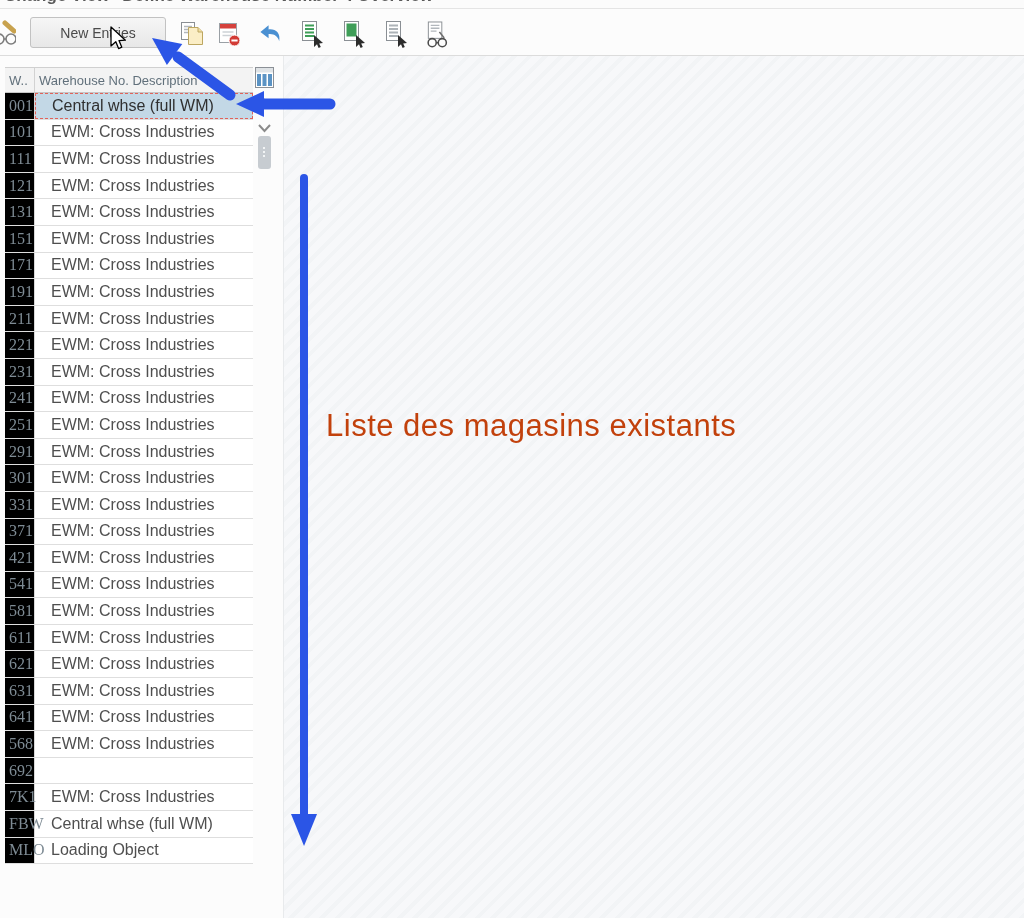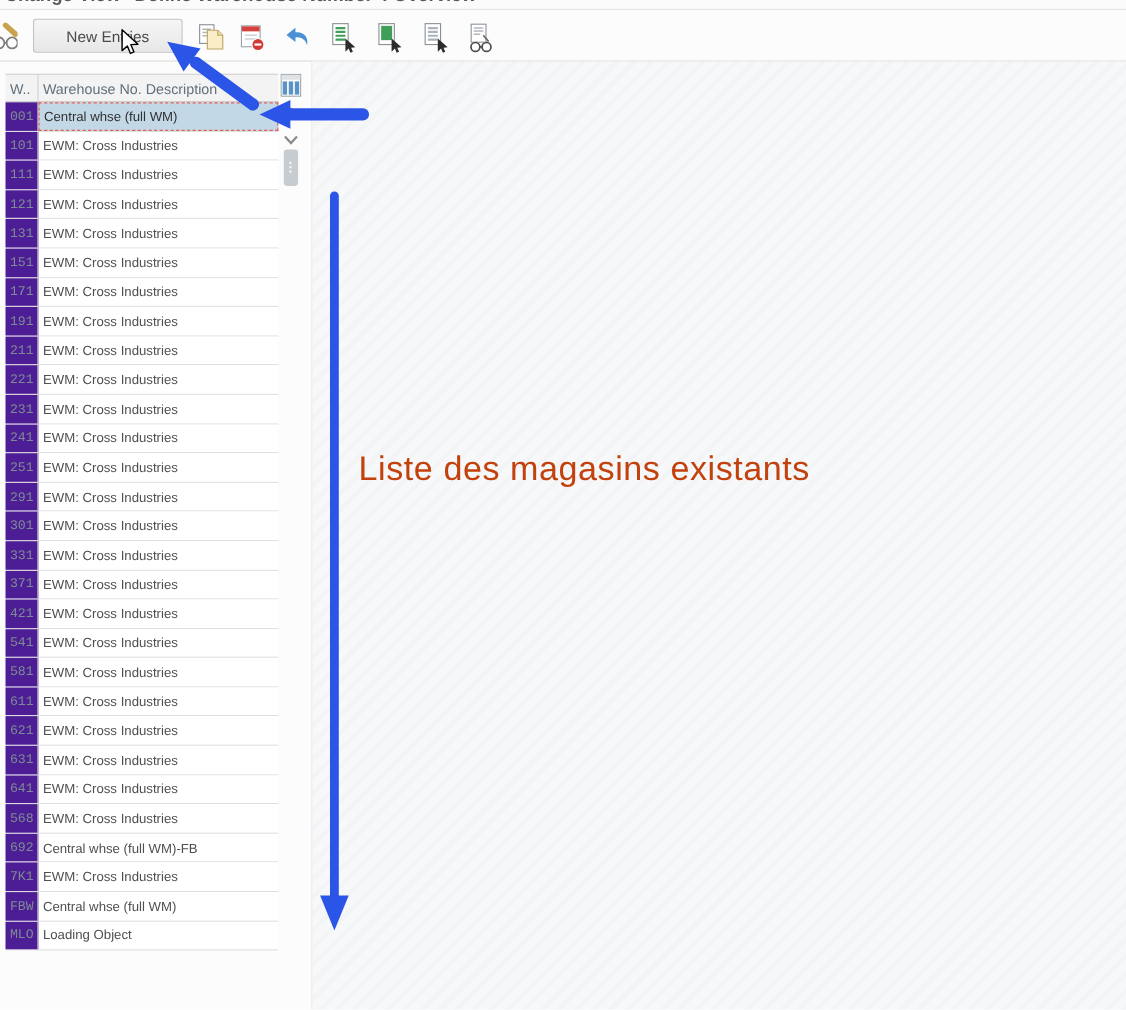--- a/index.html
+++ b/index.html
@@ -23,24 +23,24 @@
              font-size:14px; color:#4a4a4a; display:flex; align-items:center; justify-content:center; }
 
   
   .wtable { position:absolute; left:5px; top:67px; width:248px; }
   .thead { display:flex; height:26px; background:#f3f3f3; border-top:1px solid #d0d0d0;
            border-bottom:1px solid #c6c6c6; align-items:center; }
   .th-no { width:30px; padding-left:4px; font-size:13px; color:#61707b; border-right:1px solid #d2d2d2;
            height:100%; display:flex; align-items:center; }
   .th-desc { flex:1; padding-left:4px; font-size:13px; color:#61707b; }
   .row { display:flex; height:26.6px; border-bottom:1px solid #dedede; background:#fff; }
-  .cell-no { width:30px; padding-left:4px; background:#4c1d95; border-right:1px solid #d8d8d8;
-             font-family:Liberation Mono, monospace; font-size:12px; color:#7e8b94;
+  .cell-no { width:30px; padding-left:4px; background:#000000; border-right:1px solid #d8d8d8;
+             font-family:Liberation Serif, serif; font-size:16px; color:#7e8b94;
              display:flex; align-items:center; letter-spacing:0; }
-  .cell-desc { flex:1; padding-left:4px; font-size:12px; color:#4f4f4f;
+  .cell-desc { flex:1; padding-left:16px; font-size:16px; color:#4f4f4f;
                display:flex; align-items:center; white-space:nowrap; overflow:hidden; }
   .cell-desc.selected { background:#c3d8e6; border:1px dashed #e0625a; color:#303030; }
 
   
   .vscroll { position:absolute; left:255px; top:62px; width:19px; height:856px; background:#fcfcfc; }
   .grid-btn { position:absolute; left:0; top:5px; width:19px; height:21px; }
   .sb-up   { position:absolute; left:2px; top:33px; }
   .sb-down { position:absolute; left:2px; top:58px; }
   .sb-thumb { position:absolute; left:2.5px; top:74px; width:13px; height:33px;
               background:#c7ccd1; border-radius:3px; }
@@ -269,21 +269,20 @@
       <div class="cell-desc">EWM: Cross Industries</div>
     </div>
 
     <div class="row">
       <div class="cell-no">568</div>
       <div class="cell-desc">EWM: Cross Industries</div>
     </div>
 
     <div class="row">
       <div class="cell-no">692</div>
-      <div class="cell-desc">Central whse (full WM)-FB</div>
     </div>
 
     <div class="row">
       <div class="cell-no">7K1</div>
       <div class="cell-desc">EWM: Cross Industries</div>
     </div>
 
 
     <div class="row">
       <div class="cell-no">FBW</div>

